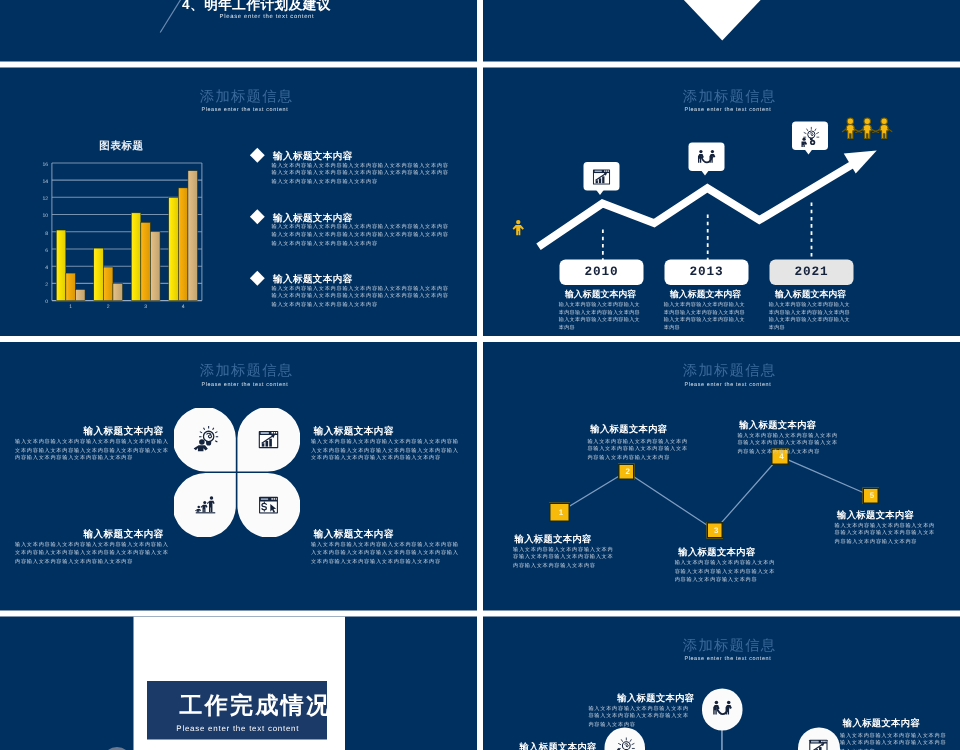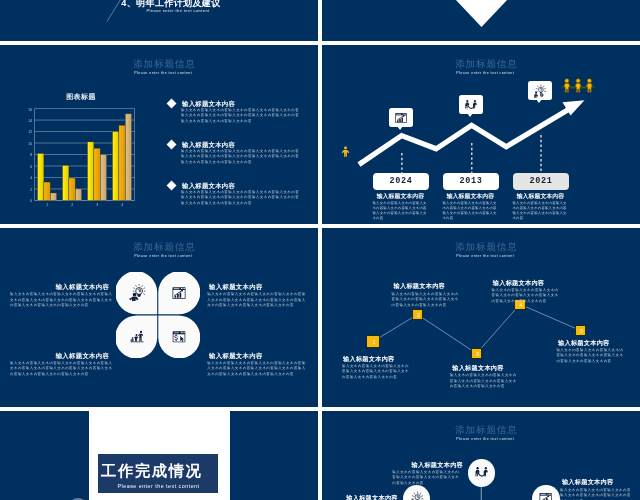--- a/index.html
+++ b/index.html
@@ -211,21 +211,21 @@
                 <circle cx="22" cy="11.5" r="8.8"></circle>
                 <path d="M22 20.5 q11 0 11 11 l0 6 l-4 0 l0 21 l-5 0 l0 -13 l-4 0 l0 13 l-5 0 l0 -21 l-4 0 l0 -6 q0 -11 11 -11 z"></path>
                 <path d="M12.5 31 L0 40" fill="none"></path>
                 <path d="M31.5 31 L44 40" fill="none"></path>
               </g>
             </g>
           </svg></div>
       </div>
     <div id="tl-cards">
         <div style="position: absolute; left: 51px; top: 127.5px; width: 56px; height: 17px; background: rgb(255, 255, 255); border-radius: 4px;">
-          <div style="position: absolute; left: 0px; top: 3.4px; width: 56px; text-align: center; color: rgb(22, 35, 60); font-size: 8.5px; font-weight: 700; letter-spacing: 0.6px; font-family: &quot;Liberation Mono&quot;, monospace;">2024</div>
+          <div style="position: absolute; left: 0px; top: 3.4px; width: 56px; text-align: center; color: rgb(22, 35, 60); font-size: 8.5px; font-weight: 700; letter-spacing: 0.6px; font-family: &quot;Liberation Mono&quot;, monospace;">2010</div>
         </div>
         <div style="position: absolute; left: 50.4px; top: 146.5px; width: 56px; text-align: center; color: rgb(255, 255, 255); font-size: 5.9px; font-weight: 700; letter-spacing: 0.05px; white-space: nowrap;">输入标题文本内容</div>
         <div style="position: absolute; left: 50.5px; top: 155.5px; width: 57.5px; color: rgb(199, 211, 226); font-size: 3.4px; line-height: 5.3px; letter-spacing: 0.22px;">输入文本内容输入文本内容输入文本内容输入文本内容输入文本内容输入文本内容输入文本内容输入文本内容</div>
         <div style="position: absolute; left: 121px; top: 127.5px; width: 56px; height: 17px; background: rgb(255, 255, 255); border-radius: 4px;">
           <div style="position: absolute; left: 0px; top: 3.4px; width: 56px; text-align: center; color: rgb(22, 35, 60); font-size: 8.5px; font-weight: 700; letter-spacing: 0.6px; font-family: &quot;Liberation Mono&quot;, monospace;">2013</div>
         </div>
         <div style="position: absolute; left: 120.4px; top: 146.5px; width: 56px; text-align: center; color: rgb(255, 255, 255); font-size: 5.9px; font-weight: 700; letter-spacing: 0.05px; white-space: nowrap;">输入标题文本内容</div>
         <div style="position: absolute; left: 120.5px; top: 155.5px; width: 57.5px; color: rgb(199, 211, 226); font-size: 3.4px; line-height: 5.3px; letter-spacing: 0.22px;">输入文本内容输入文本内容输入文本内容输入文本内容输入文本内容输入文本内容输入文本内容输入文本内容</div>
         <div style="position: absolute; left: 191px; top: 127.5px; width: 56px; height: 17px; background: #e5e5e5; border-radius: 4px;">
           <div style="position: absolute; left: 0px; top: 3.4px; width: 56px; text-align: center; color: rgb(22, 35, 60); font-size: 8.5px; font-weight: 700; letter-spacing: 0.6px; font-family: &quot;Liberation Mono&quot;, monospace;">2021</div>
@@ -346,21 +346,21 @@
           <div style="position: absolute; left: 0px; top: 2px; width: 10.6px; text-align: center; color: rgb(255, 247, 207); font-size: 5.3px; font-weight: 700; line-height: 6.6px;">5</div>
         </div>
         <div style="position: absolute; left: 236px; top: 110.7px; width: 72px; color: rgb(255, 255, 255); font-size: 6.2px; font-weight: 700; letter-spacing: 0.25px; white-space: nowrap;">输入标题文本内容</div>
         <div style="position: absolute; left: 234.4px; top: 119.8px; width: 69px; color: rgb(199, 211, 226); font-size: 3.45px; line-height: 5.6px; letter-spacing: 0.5px;">输入文本内容输入文本内容输入文本内容输入文本内容输入文本内容输入文本内容输入文本内容输入文本内容</div>
       </div>
   </div>
 
   <div class="slide" id="s7" style="left:0;top:411px;width:318px;height:179px">
     <div style="position:absolute;left:89px;top:0;width:141px;height:179px;background:#ffffff;"></div>
     <div style="position:absolute;left:98.3px;top:43.4px;width:119.9px;height:38.8px;background:#1c3a68;">
-      <div style="position:absolute;left:2.8px;top:7.5px;width:119.9px;text-align:left;color:#ffffff;font-size:15.3px;font-weight:700;letter-spacing:1.6px;line-height:17px;">工作完成情况</div>
+      <div style="position:absolute;left:2.8px;top:7.5px;width:119.9px;text-align:right;color:#ffffff;font-size:15.3px;font-weight:700;letter-spacing:1.6px;line-height:17px;">工作完成情况</div>
       <div style="position:absolute;left:0.3px;top:28.4px;width:119.9px;text-align:center;color:#ffffff;font-size:5.3px;letter-spacing:.5px;line-height:7px;">Please enter the text content</div>
     </div>
     <div style="position:absolute;left:68px;top:87px;width:20px;height:20px;border-radius:50%;background:#6b7a90;"></div>
   </div>
 
   <div class="slide" id="s8" style="left:322px;top:411px;width:318px;height:179px">
     <div class="ttl" style="left:5px;top:13px;width:318px">添加标题信息</div>
     <div class="sub" style="left:4px;top:26px;width:318px">Please enter the text content</div>
     <svg style="position:absolute;left:0;top:0" width="318" height="179" viewBox="0 0 318 179">
       <line x1="159.3" y1="75" x2="159.3" y2="98" stroke="#7e9cc0" stroke-width="1.1"></line>

